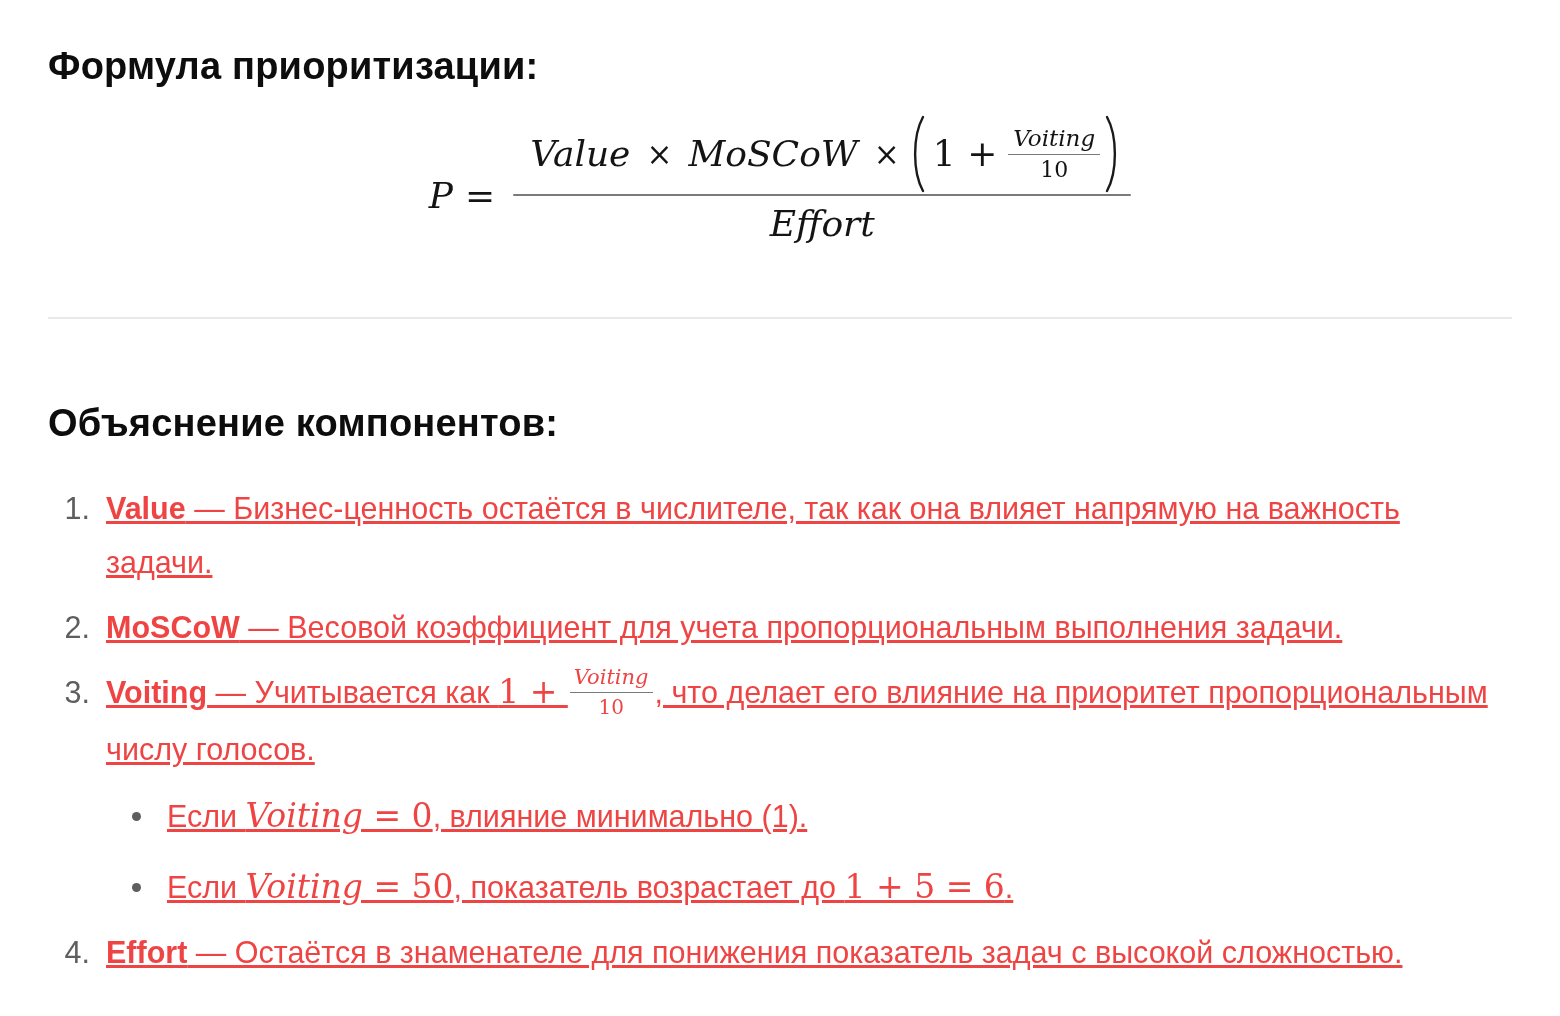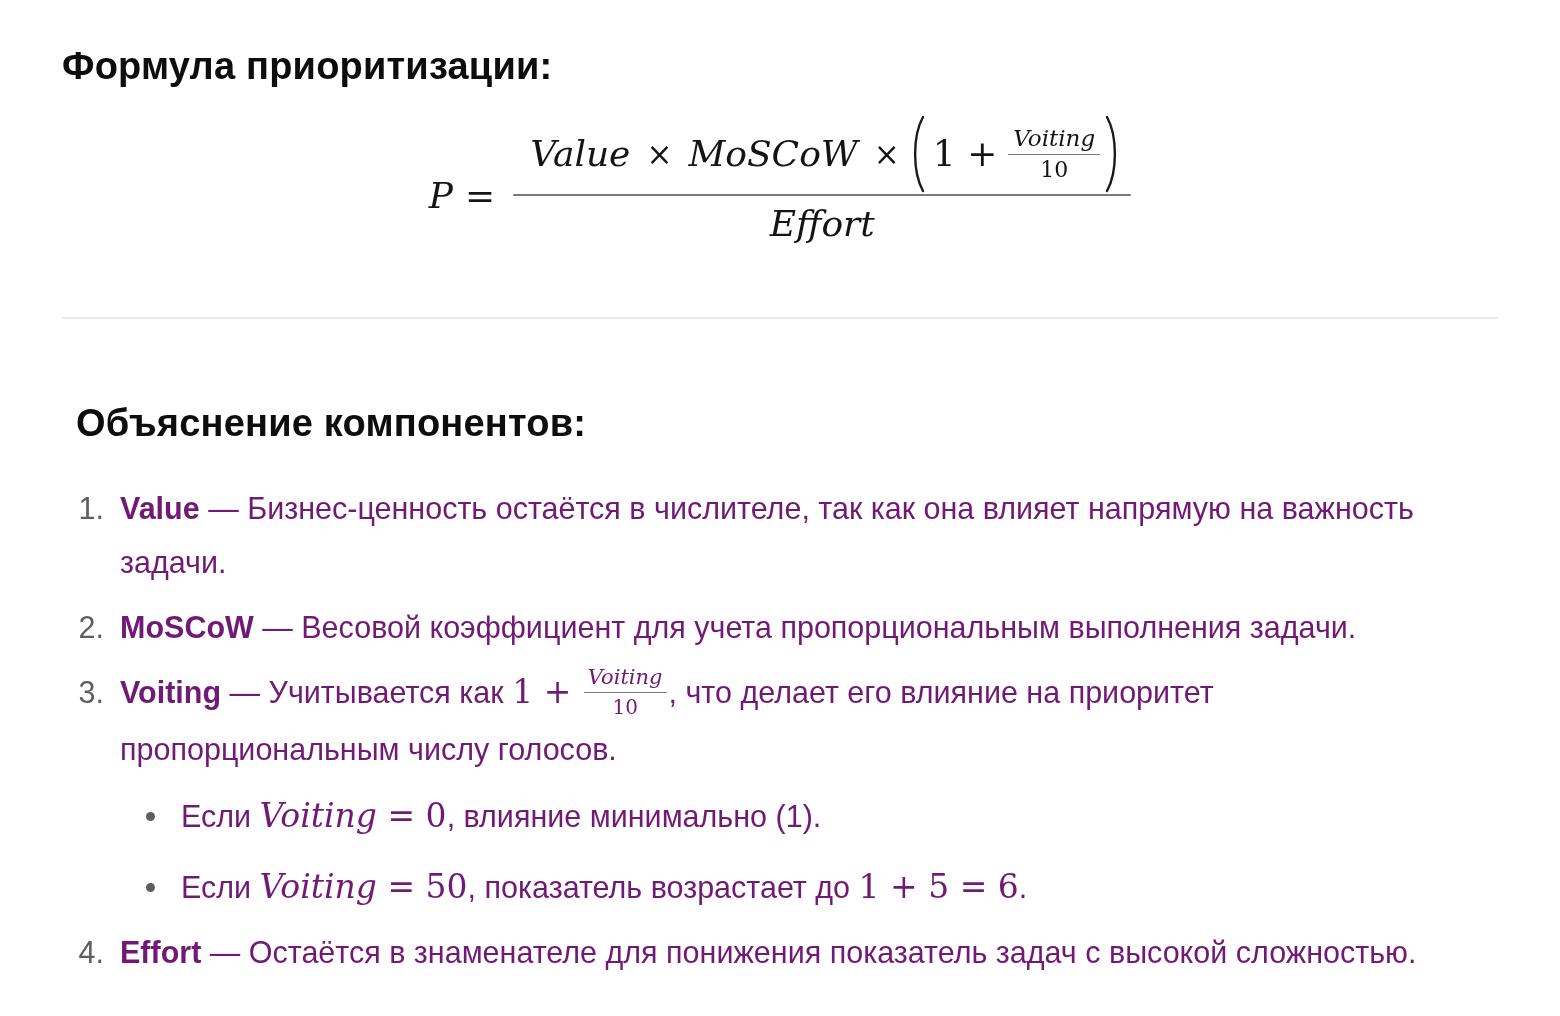--- a/index.html
+++ b/index.html
@@ -2,28 +2,28 @@
 <html><head>
 <meta charset="utf-8">
 <style>
   * { margin:0; padding:0; box-sizing:border-box; }
   html,body { background:#ffffff; }
   body {
     width:1560px; height:1016px; overflow:hidden;
     font-family:"Liberation Sans", sans-serif;
     color:#0d0d0d;
   }
-  .page { padding:0 62px; }
+  .page { padding:0 48px; }
 
   h3.sec-heading {
     margin-top:46px;
     font-size:38px; line-height:40px; font-weight:700; color:#0d0d0d;
     letter-spacing:0.2px;
   }
-  h3.sec-heading.second { margin-top:84px;margin-left:14px; }
+  h3.sec-heading.second { margin-top:84px; }
 
   
   .math-display {
     margin-top:28px;
     display:flex; justify-content:center; align-items:center;
     font-family:"DejaVu Serif", serif; color:#141414;
   }
   .mathit  { font-family:"DejaVu Serif", serif; font-style:italic; }
   .mathup  { font-family:"DejaVu Serif", serif; font-style:normal; }
   .md-lhs { display:flex; align-items:baseline; font-size:36px; line-height:44px; margin-right:18px; }
@@ -48,21 +48,21 @@
   .inner-frac .ibar { width:100%; height:1.5px; background:#7a7a7a; }
 
   
   .divider { margin-top:40px; border:none; border-top:2px solid #e9e9e9; }
 
   
   .olist { margin-top:38px; display:flex; flex-direction:column; gap:11px;
            font-size:30.5px; line-height:54px; }
   .oli { display:grid; grid-template-columns:58px 1fr; }
   .oli .marker { text-align:right; padding-right:16px; color:#5e5e5e; }
-  .oli .body { color:#701a75; }
+  .oli .body { color:#ef4444;text-decoration:underline; }
   .term { font-weight:700; }
 
   
   .imath-lead { font-family:"DejaVu Serif", serif; font-size:33px; line-height:1; }
   .imath { font-family:"DejaVu Serif", serif; font-size:33px; line-height:1; }
   .inline-frac {
     display:inline-flex; flex-direction:column; align-items:center;
     vertical-align:middle; margin:0 2px; position:relative; top:-3px;
   }
   .inline-frac .ifn { font-size:21px; line-height:25px; padding:0 4px 2px;

